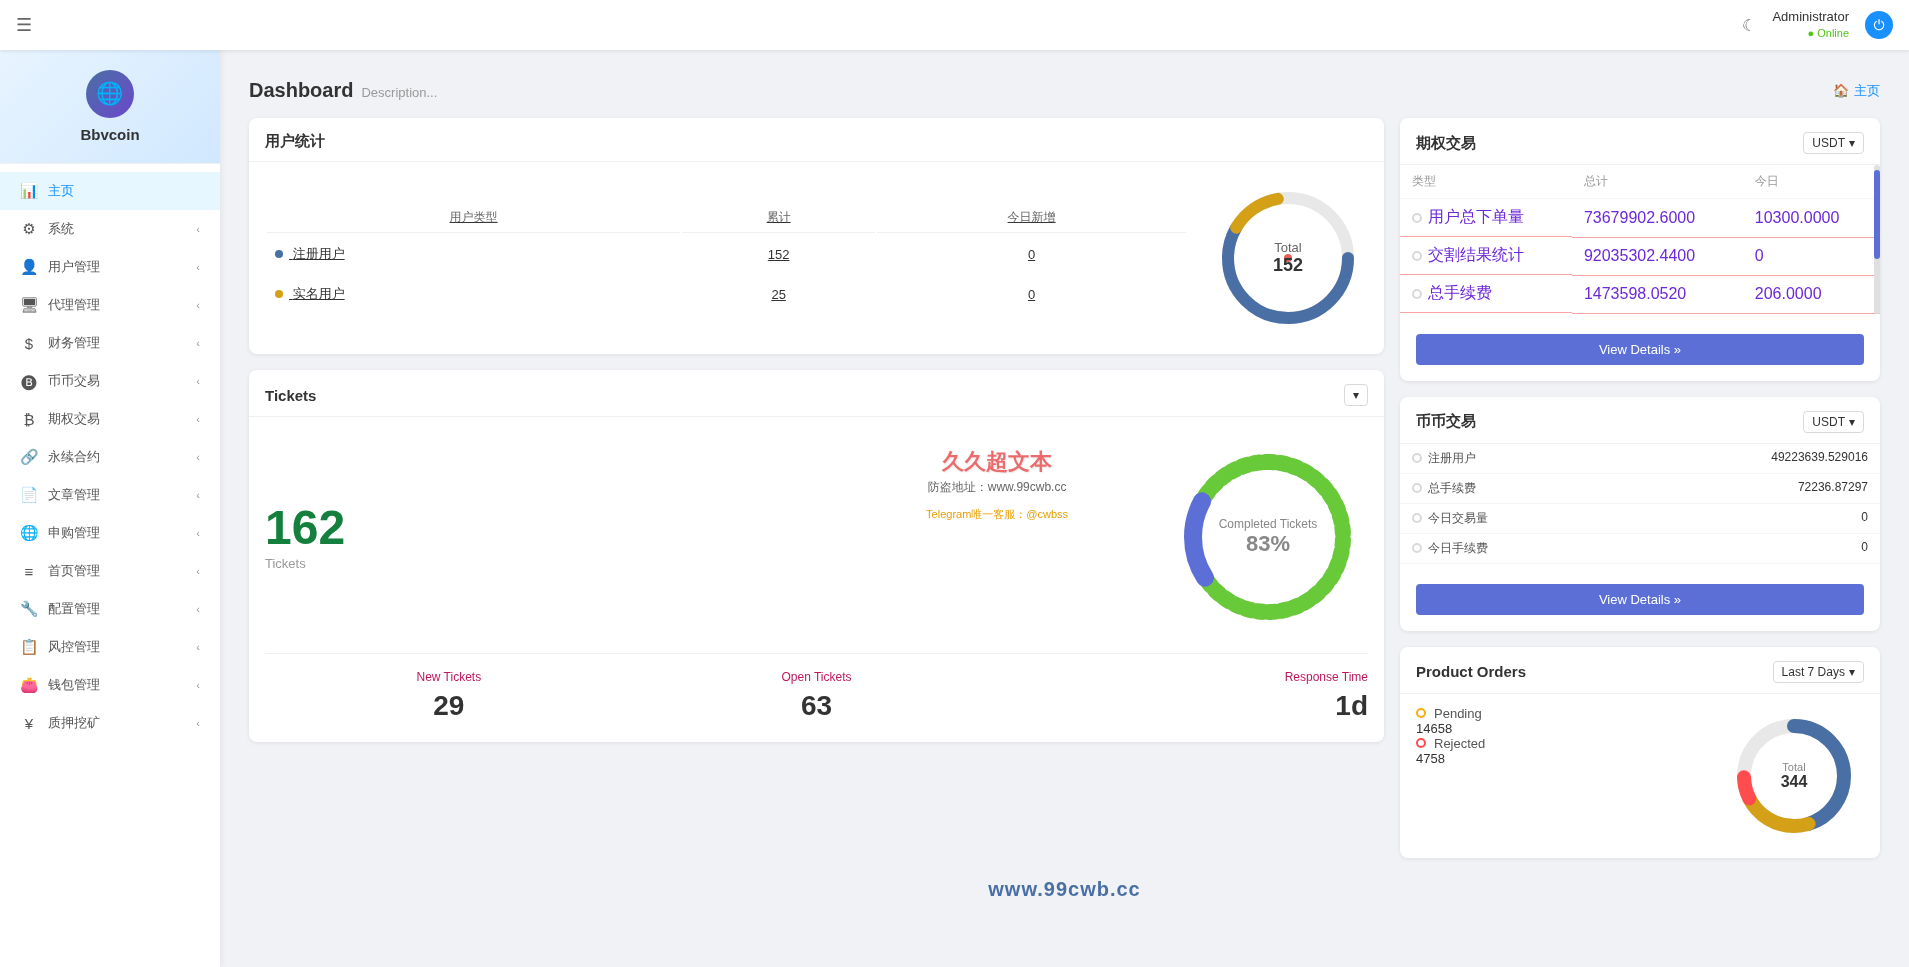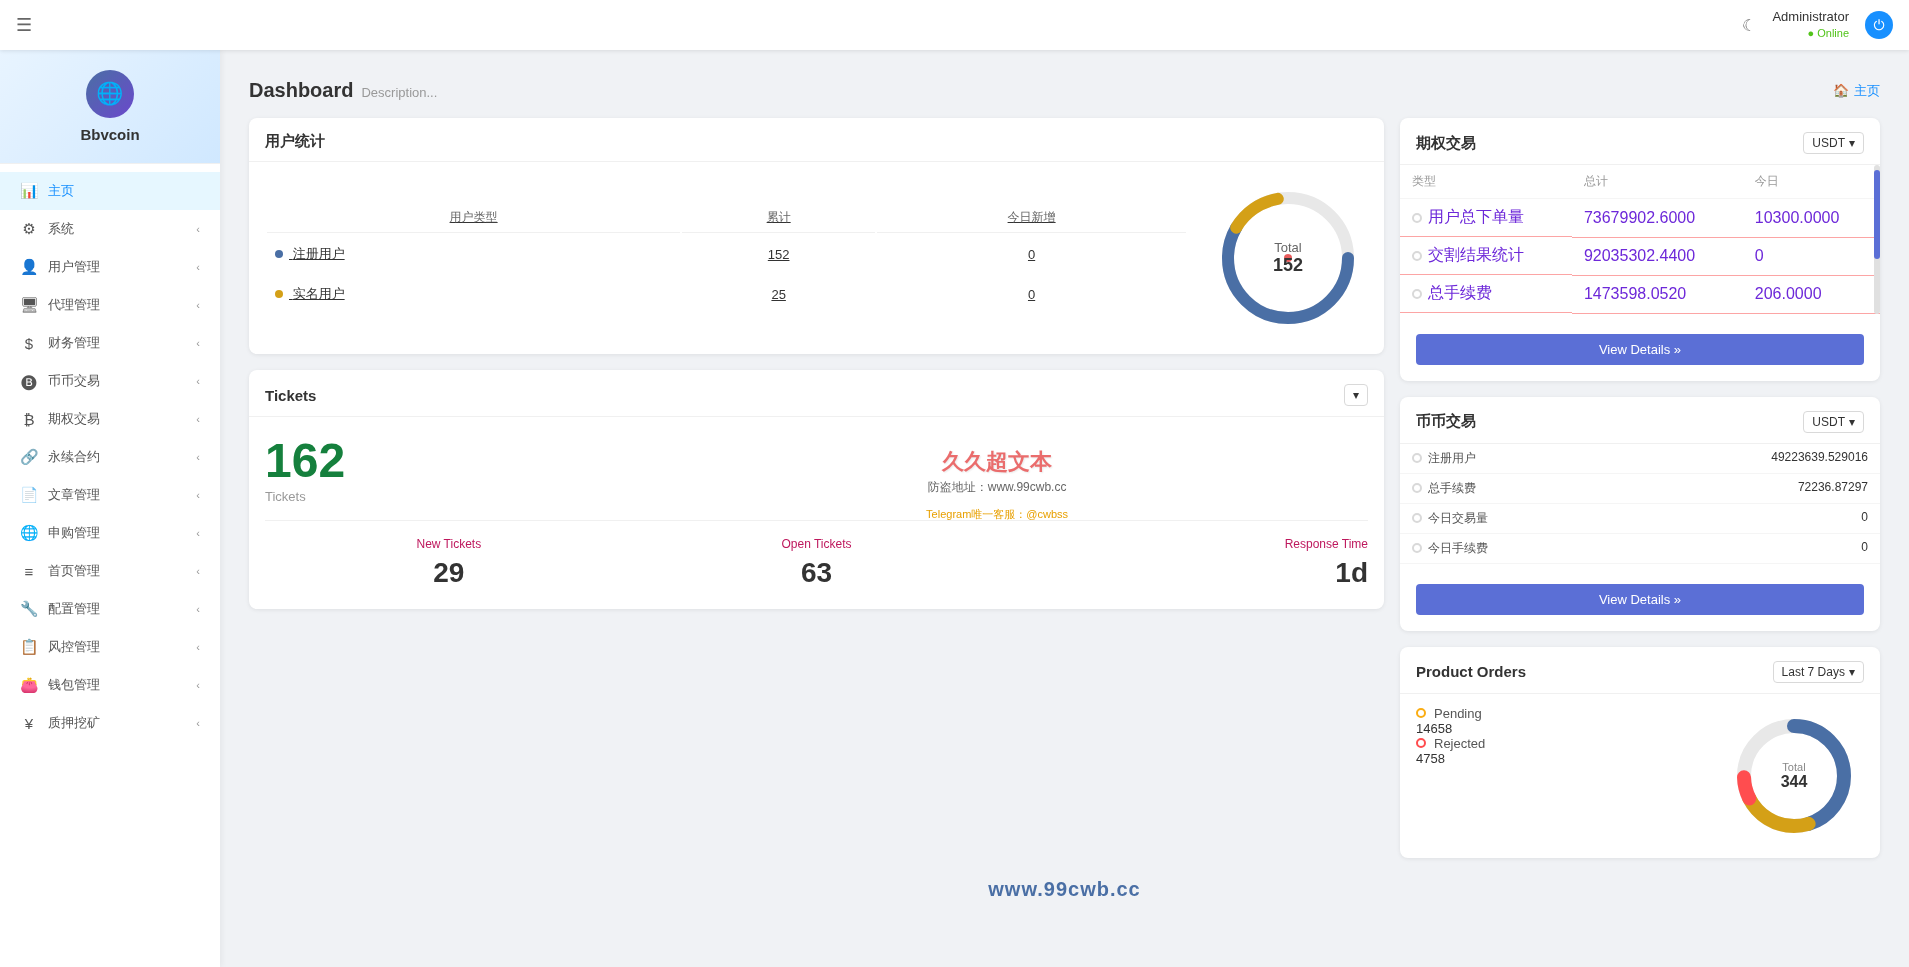--- a/index.html
+++ b/index.html
@@ -405,20 +405,34 @@
             <span class="card-title">Tickets</span>
             <div class="select-box">
               <span>▾</span>
             </div>
           </div>
           <div class="tickets-card-body">
             <div class="tickets-top">
               <div>
                 <div class="tickets-count">162</div>
                 <div class="tickets-label">Tickets</div>
+              </div>
+              <div class="tickets-donut">
+                <svg viewBox="0 0 200 200">
+
+                  <circle cx="100" cy="100" r="75" fill="none" stroke="#e8e8e8" stroke-width="16"></circle>
+
+                  <circle cx="100" cy="100" r="75" fill="none" stroke="#52c41a" stroke-width="16" stroke-dasharray="6 6" stroke-dashoffset="0" stroke-linecap="round" style="transform-origin:100px 100px; transform:rotate(-90deg);" opacity="0.85"></circle>
+
+                  <circle cx="100" cy="100" r="75" fill="none" stroke="#5b6fd6" stroke-width="18" stroke-dasharray="80 390" stroke-dashoffset="-310" stroke-linecap="round" style="transform-origin:100px 100px; transform:rotate(-90deg);"></circle>
+                </svg>
+                <div class="tickets-center">
+                  <div class="tickets-center-label">Completed Tickets</div>
+                  <div class="tickets-center-pct">83%</div>
+                </div>
               </div>
             </div>
             <div class="tickets-bottom-stats">
               <div class="tb-stat">
                 <div class="tb-stat-label">New Tickets</div>
                 <div class="tb-stat-value">29</div>
               </div>
               <div class="tb-stat">
                 <div class="tb-stat-label">Open Tickets</div>
                 <div class="tb-stat-value">63</div>

